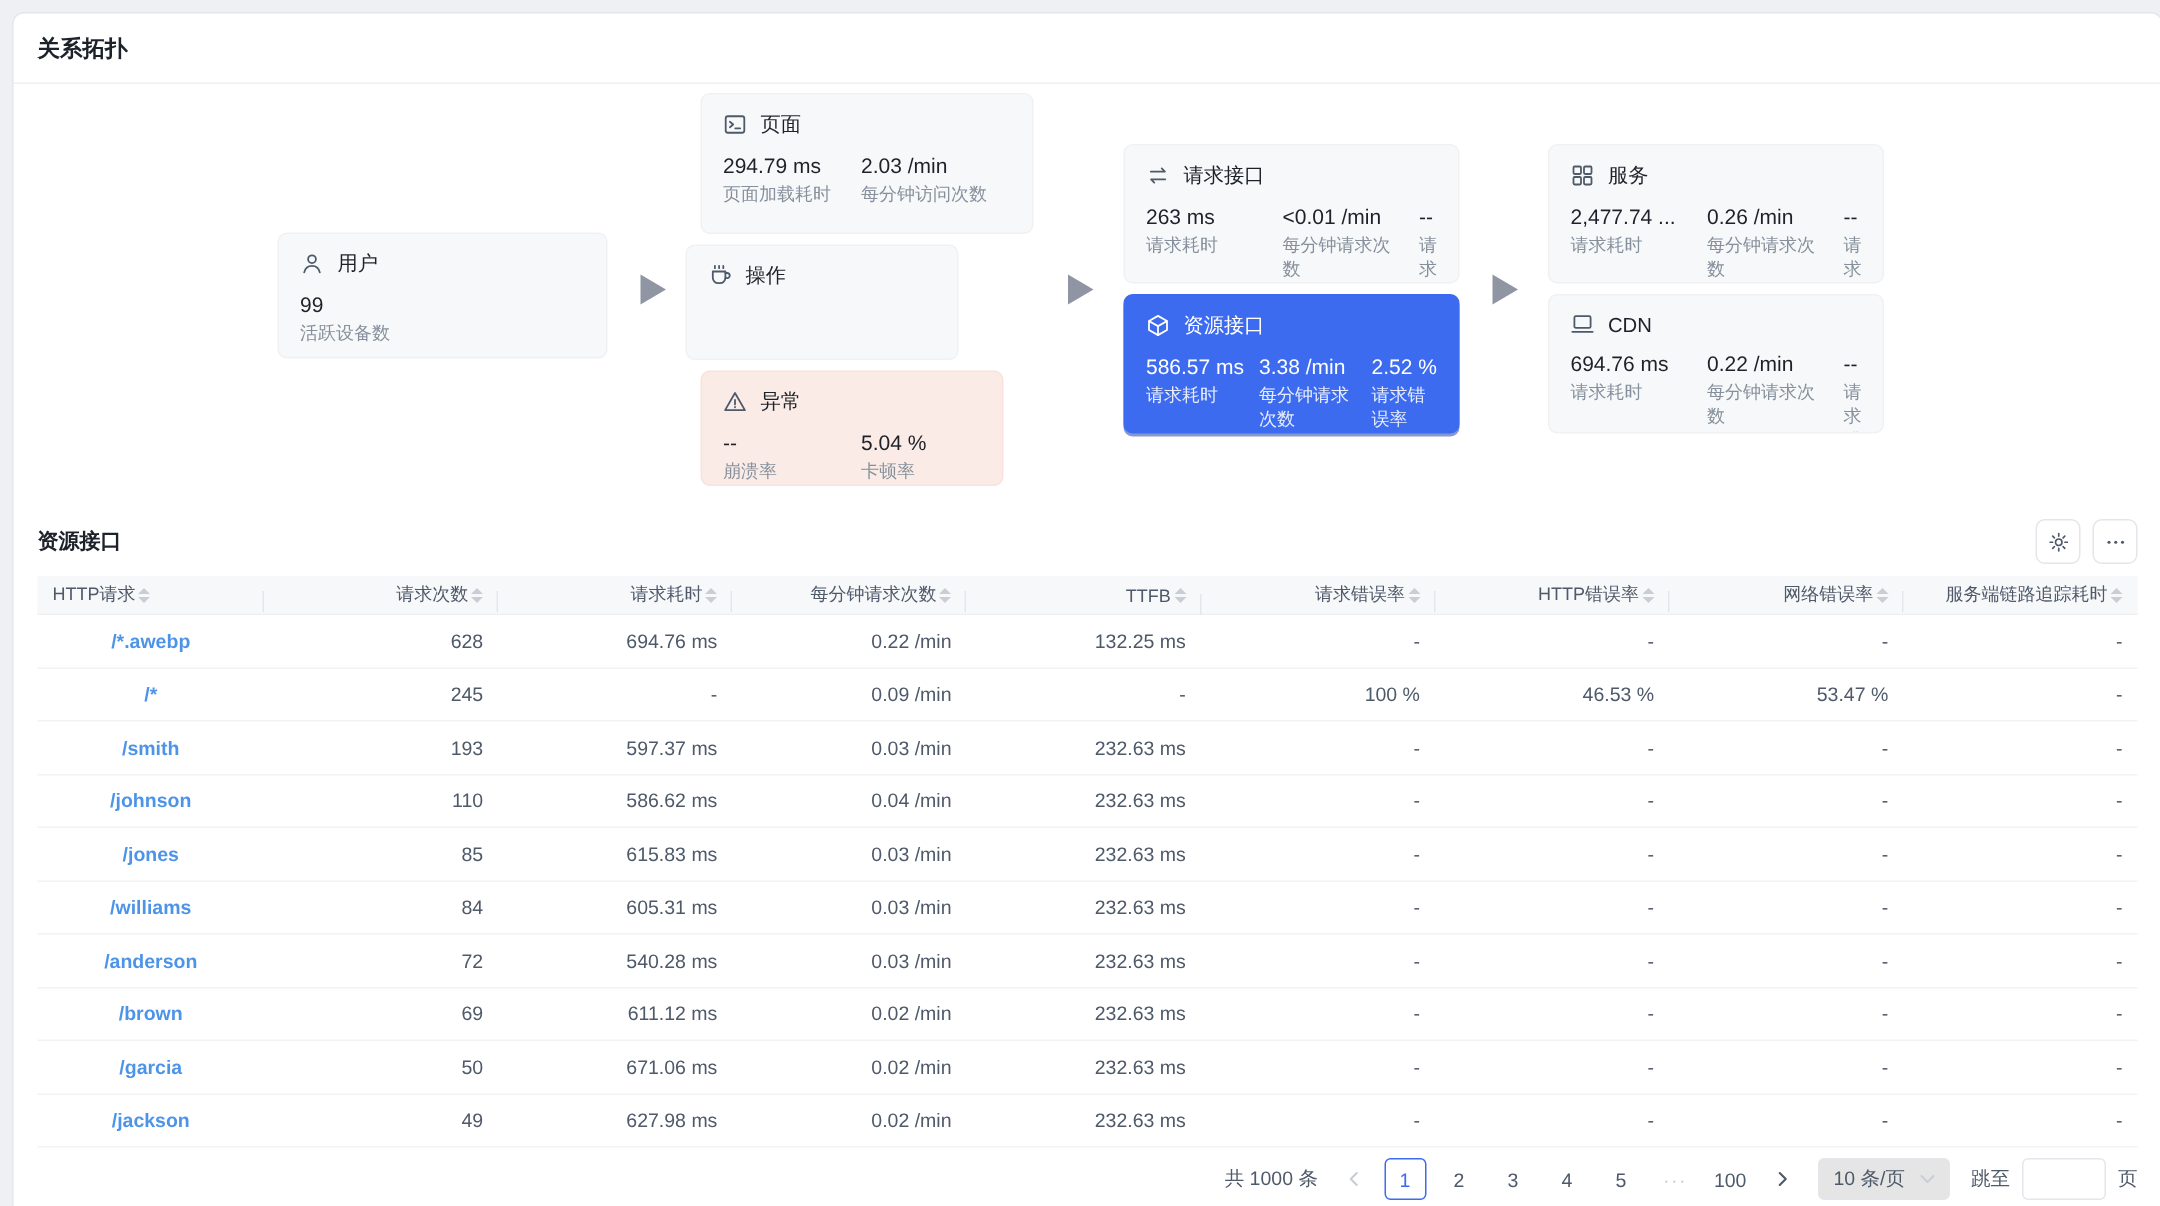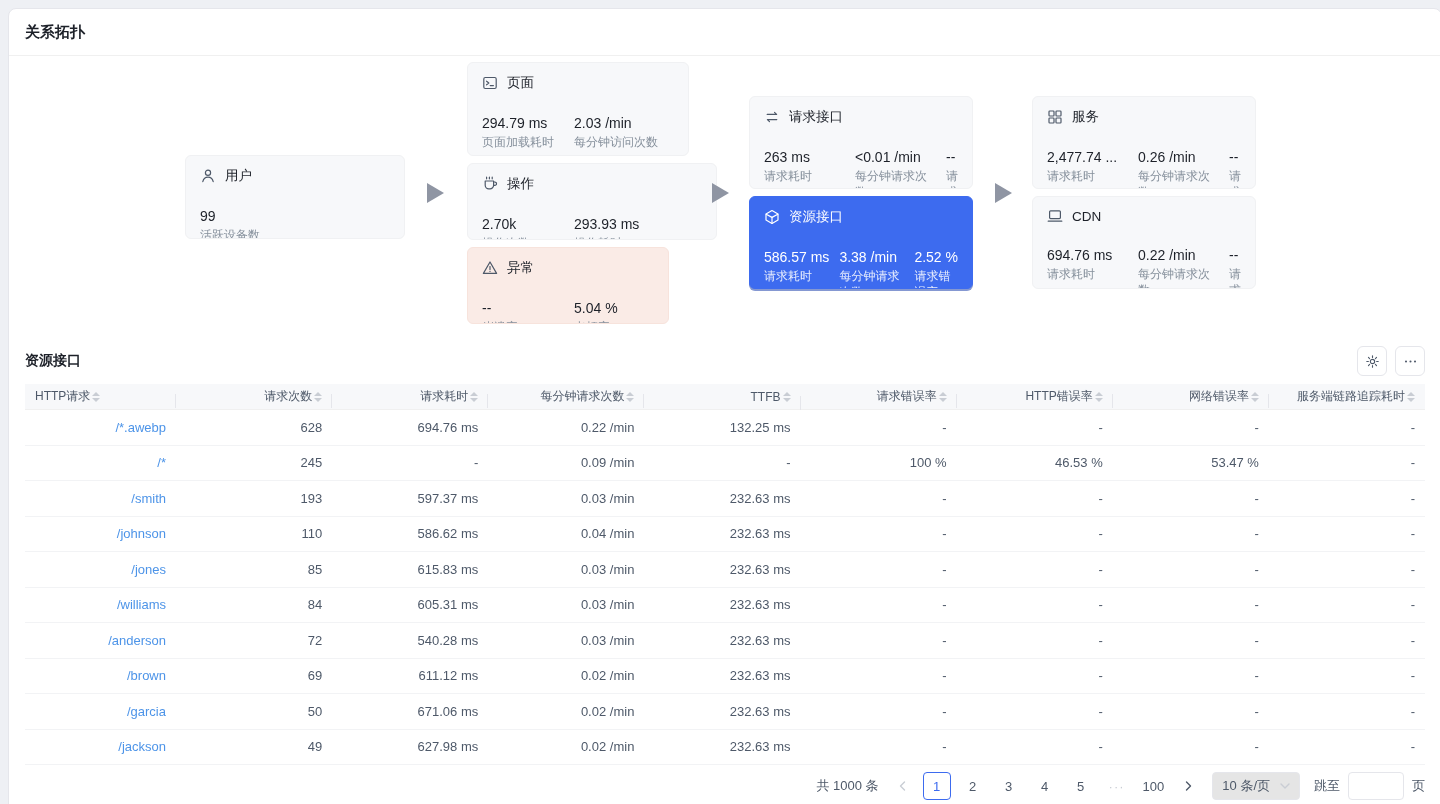--- a/index.html
+++ b/index.html
@@ -24,21 +24,21 @@
   
   .topology { position:relative; height:282px; }
   .node {
     position:absolute; background:#f7f8fa; border:1px solid #f0f1f3;
     border-radius:6px; padding:11px 14px 10px; cursor:pointer; overflow:hidden;
   }
   .node-head { display:flex; align-items:center; gap:9px; }
   .node-title { font-size:13.5px; color:#1d2129; }
   .node-icon { display:inline-flex; width:16px; height:16px; }
   .node-icon svg { width:16px; height:16px; fill:none; stroke:#4e5969; stroke-width:1.2; stroke-linecap:round; stroke-linejoin:round; }
-  .node-metrics { display:flex; gap:10px; margin-top:22px; }
+  .node-metrics { display:flex; gap:10px; margin-top:9px; }
   .metric { width:82px; }
   .metric:last-child { flex:1; width:auto; }
   .metric-full { width:auto; }
   .metric-value { font-size:14px; color:#1d2129; line-height:18px; margin-bottom:2px; white-space:nowrap; }
   .metric-label { font-size:12px; color:#86909c; line-height:16px; }
   .node.selected { background:#3d6bef; border-color:#3d6bef; box-shadow:0 2px 0 rgba(32,68,173,.55); }
   .node.selected .node-title, .node.selected .metric-value { color:#fff; }
   .node.selected .metric-label { color:rgba(255,255,255,.88); }
   .node.selected .node-icon svg { stroke:#fff; }
   .node.danger { background:#faebe6; border-color:#f7e3dc; }
@@ -68,21 +68,21 @@
   .th:first-child { flex:0 0 151px; justify-content:flex-start; }
   .th:not(:last-child)::after {
     content:""; position:absolute; right:0; top:6px; width:1px; height:14px; background:#e5e6eb;
   }
   .sorter { display:inline-flex; flex-direction:column; gap:2px; }
   .caret-up { width:0; height:0; border-left:4px solid transparent; border-right:4px solid transparent; border-bottom:4px solid #c9cdd4; }
   .caret-down { width:0; height:0; border-left:4px solid transparent; border-right:4px solid transparent; border-top:4px solid #c9cdd4; }
 
   .tr { display:flex; align-items:center; height:35.5px; border-bottom:1px solid #f2f3f5; }
   .td { flex:1 1 0; padding:0 10px; font-size:13px; color:#4e5969; text-align:right; white-space:nowrap; overflow:hidden; }
-  .td:first-child { flex:0 0 151px; text-align:right; }
+  .td:first-child { flex:0 0 151px; text-align:center;font-weight:bold; }
   .cell-link { color:#4d94e8; text-decoration:none; cursor:pointer; }
 
   
   .pagination {
     height:42px; display:flex; align-items:center; justify-content:flex-end;
     gap:8px; padding:0 16px; font-size:13px; color:#4e5969;
   }
   .total-label { margin-right:4px; }
   .page-nav { width:24px; height:28px; display:flex; align-items:center; justify-content:center; cursor:pointer; }
   .page-nav svg { width:10px; height:10px; fill:none; stroke-width:1.4; stroke-linecap:round; stroke-linejoin:round; }
@@ -153,40 +153,30 @@
           <div class="metric-value">294.79 ms</div>
           <div class="metric-label">页面加载耗时</div>
         </div>
         <div class="metric" style="width:80px">
           <div class="metric-value">2.03 /min</div>
           <div class="metric-label">每分钟访问次数</div>
         </div>
       </div>
     </div>
 
-    <div class="node" style="left:458px;top:107px;width:250px;height:77px">
+    <div class="node" style="left:448px;top:107px;width:182px;height:77px">
       <div class="node-head">
         <span class="node-icon">
           <svg viewBox="0 0 16 16">
               <path d="M4.6 1.2v1.6M7.4 1.2v1.6M10.2 1.2v1.6"></path>
               <path d="M3.2 5h8.4v4.2a3.6 3.6 0 0 1-3.6 3.6H6.8a3.6 3.6 0 0 1-3.6-3.6z"></path>
               <path d="M11.6 6h1.2a1.7 1.7 0 1 1 0 3.4h-1.2"></path>
             </svg>
         </span>
         <span class="node-title">操作</span>
-      </div>
-      <div class="node-metrics">
-        <div class="metric">
-          <div class="metric-value">2.70k</div>
-          <div class="metric-label">操作次数</div>
-        </div>
-        <div class="metric">
-          <div class="metric-value">293.93 ms</div>
-          <div class="metric-label">操作耗时</div>
-        </div>
       </div>
     </div>
 
     <div class="node danger" style="left:458px;top:191px;width:202px;height:77px">
       <div class="node-head">
         <span class="node-icon">
           <svg viewBox="0 0 16 16">
               <path d="M8 2 14.6 13.4H1.4z"></path>
               <path d="M8 6.6v3"></path>
               <path d="M8 11.3v.2"></path>

